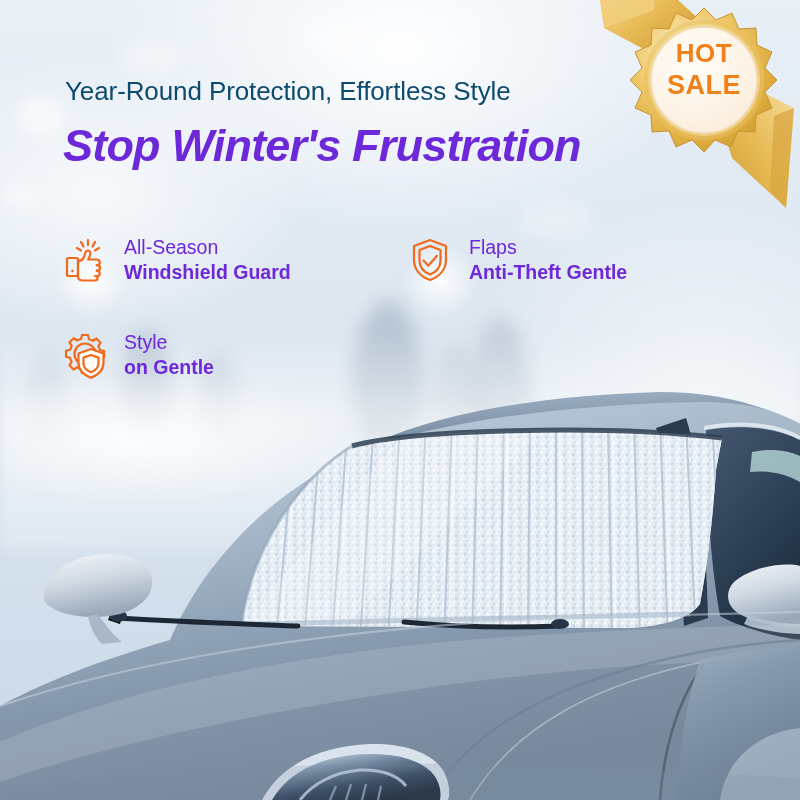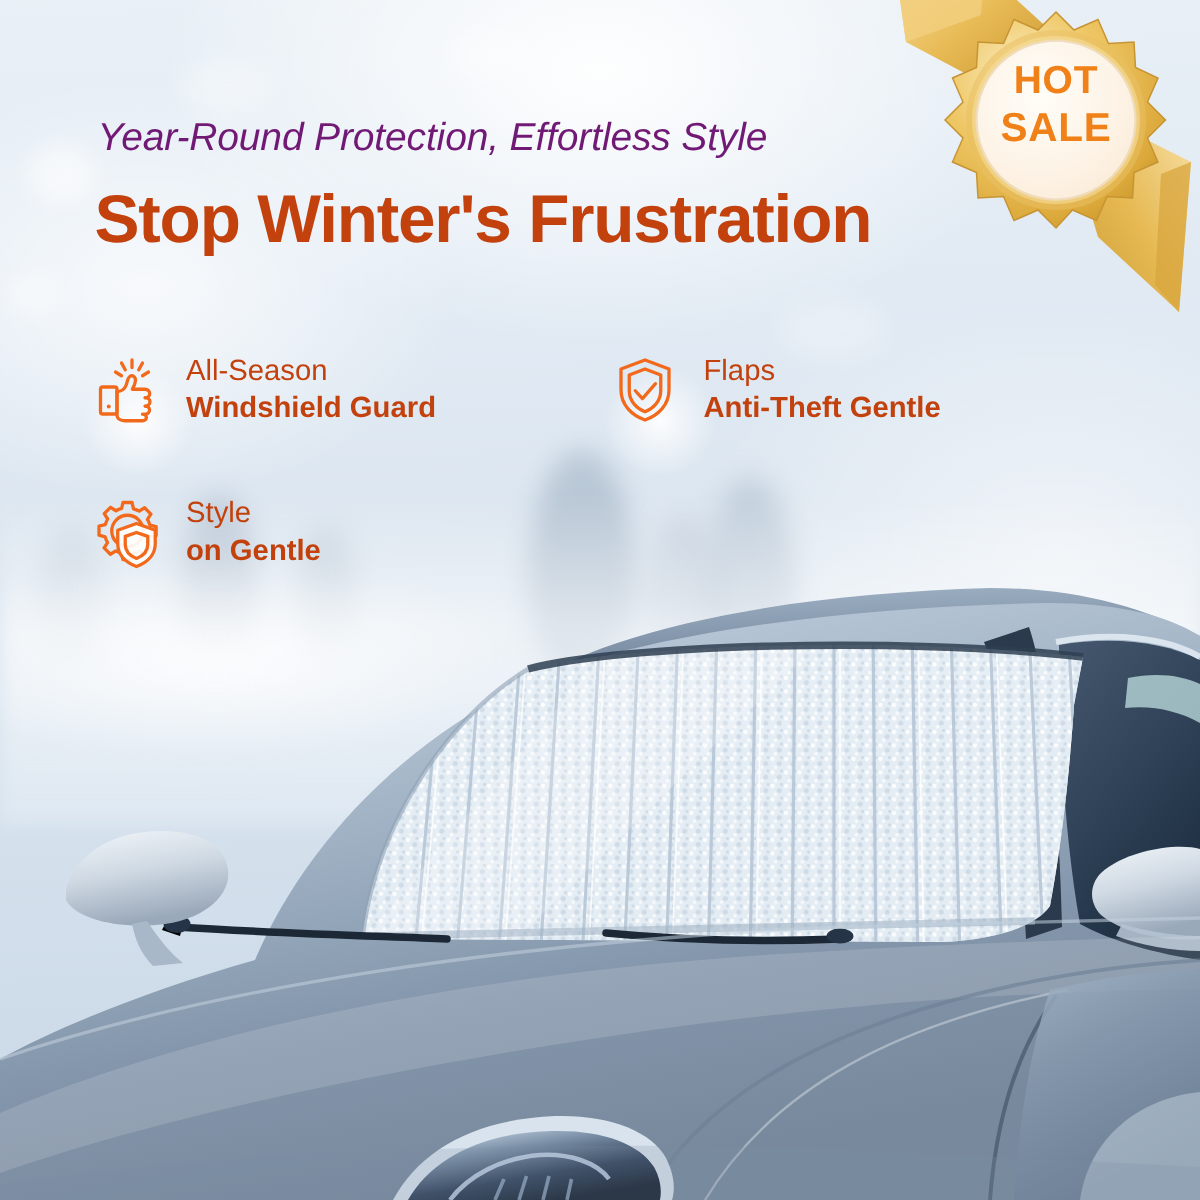--- a/index.html
+++ b/index.html
@@ -53,30 +53,30 @@
   .bokeh.b1 { left: 18px;  top: 96px;  width: 46px; height: 40px; }
   .bokeh.b2 { left: 4px;   top: 182px; width: 34px; height: 28px; opacity: .7; }
   .bokeh.b3 { left: 120px; top: 40px;  width: 60px; height: 34px; opacity: .55; }
   .bokeh.b4 { left: 300px; top: 22px;  width: 52px; height: 30px; opacity: .5; }
   .bokeh.b5 { left: 520px; top: 200px; width: 70px; height: 40px; opacity: .45; }
 
   
   .subtitle {
     position: absolute; left: 65px; top: 76px;
     font-size: 26px; font-weight: 400; letter-spacing: -0.1px;
-    color: #701a75;
+    color: #0c4a6e;
     white-space: nowrap;
     font-stretch: condensed;
-    font-style: italic;
   }
   .headline {
     position: absolute; left: 63px; top: 120px;
     font-size: 45px; font-weight: 700; letter-spacing: -0.8px;
-    color: #c2410c;
+    color: #6d28d9;
     white-space: nowrap;
+    font-style: italic;
   }
 
   
   .badge-wrap {
     position: absolute; left: 598px; top: -6px;
     width: 212px; height: 230px;
   }
   .badge-wrap svg { display: block; }
   .badge-text {
     position: absolute; left: 0; right: 0; top: 44px;
@@ -103,21 +103,21 @@
   }
   .feature { display: flex; align-items: center; gap: 14px; }
   .feature .ficon {
     width: 50px; height: 50px; flex: 0 0 50px;
     display: flex; align-items: center; justify-content: center;
   }
   .feature .ficon svg { width: 48px; height: 48px; display: block; }
   .feature .ftext {
     font-size: 19.5px;
     line-height: 25px;
-    color: #c2410c;
+    color: #6d28d9;
     font-weight: 400;
     white-space: nowrap;
   }
   .feature .ftext .l2 { display: block; font-weight: bold; }
 
   
   .car-layer { position: absolute; inset: 0; }
   .car-layer svg { position: absolute; left: 0; top: 0; }
 
   .glow {

